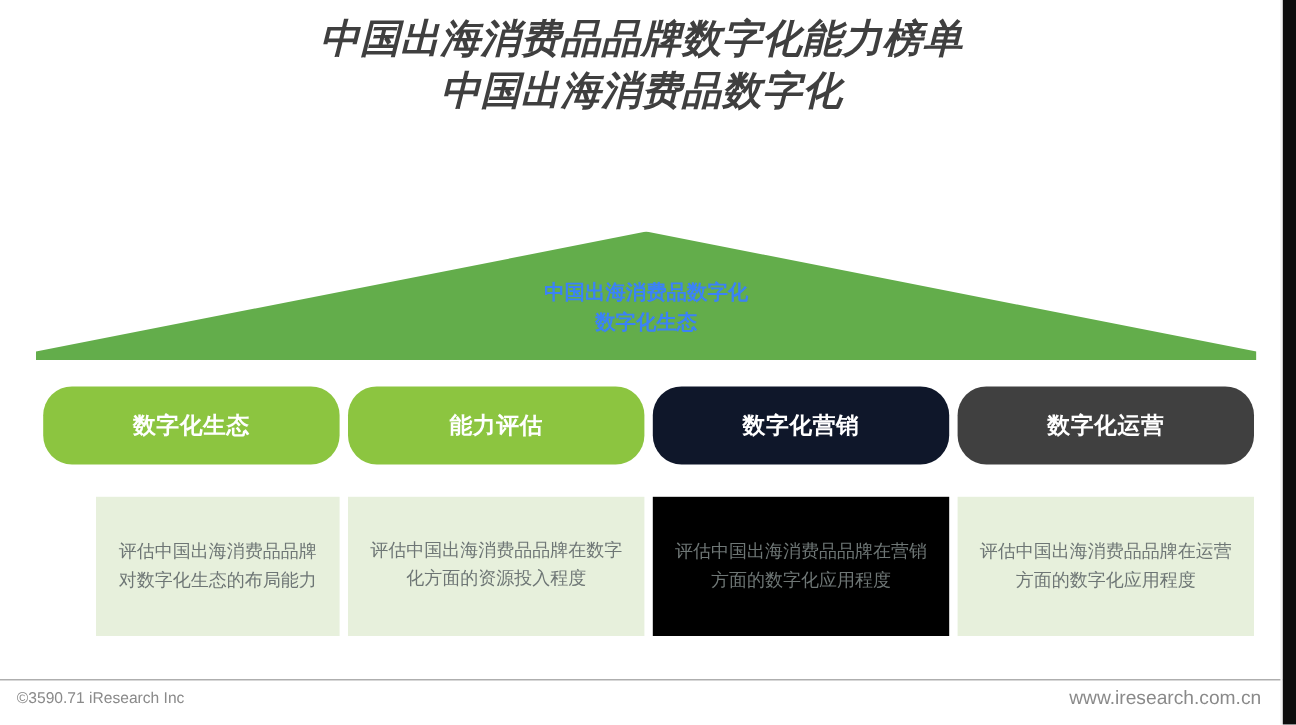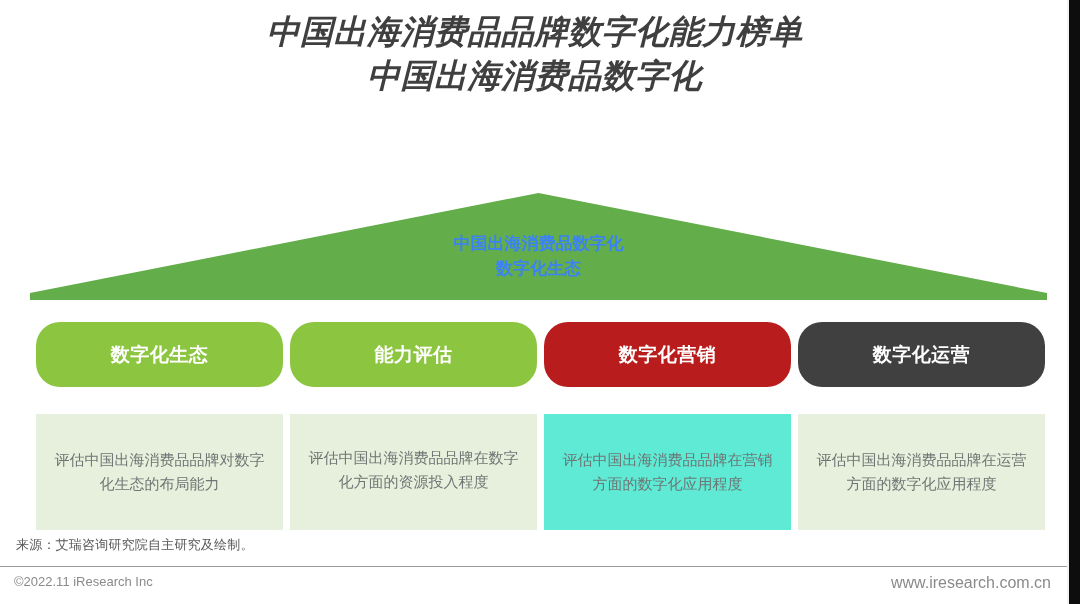--- a/index.html
+++ b/index.html
@@ -183,55 +183,54 @@
       <div>中国出海消费品数字化</div>
       <div>数字化生态</div>
     </div>
   </div>
 
   <div class="columns">
 
     <div class="column">
       <div class="col-head" style="background: rgb(140, 197, 64);">数字化生态</div>
       <div class="col-gap"></div>
-      <div class="col-body" style="background: rgb(231, 240, 220);">
+      <div class="col-body" style="background: rgb(231, 240, 220); margin-left: 44px;">
         <div class="col-body-text">评估中国出海消费品品牌对数字化生态的布局能力</div>
       </div>
     </div>
 
     <div class="column">
       <div class="col-head" style="background: rgb(140, 197, 64);">能力评估</div>
       <div class="col-gap"></div>
       <div class="col-body" style="background: rgb(231, 240, 220); font-family: Liberation Mono, monospace;">
         <div class="col-body-text">评估中国出海消费品品牌在数字化方面的资源投入程度</div>
       </div>
     </div>
 
     <div class="column">
-      <div class="col-head" style="background: #b91c1c;">数字化营销</div>
-      <div class="col-gap"></div>
-      <div class="col-body" style="background: #5eead4;">
+      <div class="col-head" style="background: #0f172a;">数字化营销</div>
+      <div class="col-gap"></div>
+      <div class="col-body" style="background: #000000;">
         <div class="col-body-text">评估中国出海消费品品牌在营销方面的数字化应用程度</div>
       </div>
     </div>
 
     <div class="column">
       <div class="col-head" style="background: #404040;">数字化运营</div>
       <div class="col-gap"></div>
       <div class="col-body" style="background: rgb(231, 240, 220);">
         <div class="col-body-text">评估中国出海消费品品牌在运营方面的数字化应用程度</div>
       </div>
     </div>
 
   </div>
 
-  <div class="source-note">来源：艾瑞咨询研究院自主研究及绘制。</div>
 
   <div class="footer-rule"></div>
   <div class="footer">
-    <span class="footer-left">©2022.11 iResearch Inc</span>
+    <span class="footer-left">©3590.71 iResearch Inc</span>
     <span class="footer-right">www.iresearch.com.cn</span>
   </div>
 
   <div class="edge-right-inner"></div>
   <div class="edge-right"></div>
 
 </div>
 
 </body></html>

